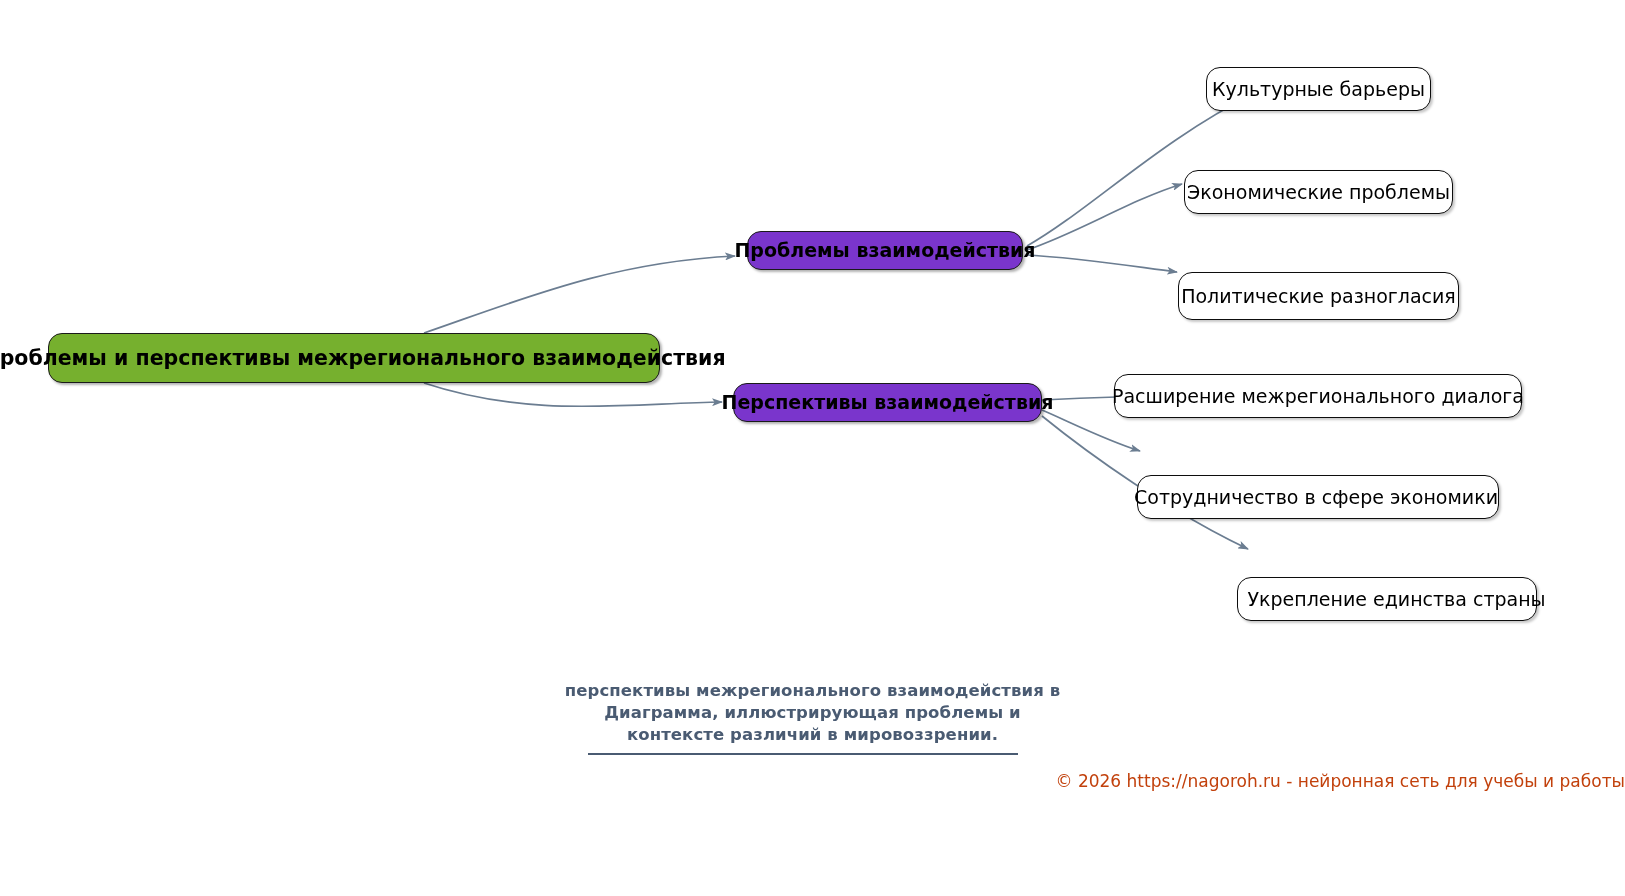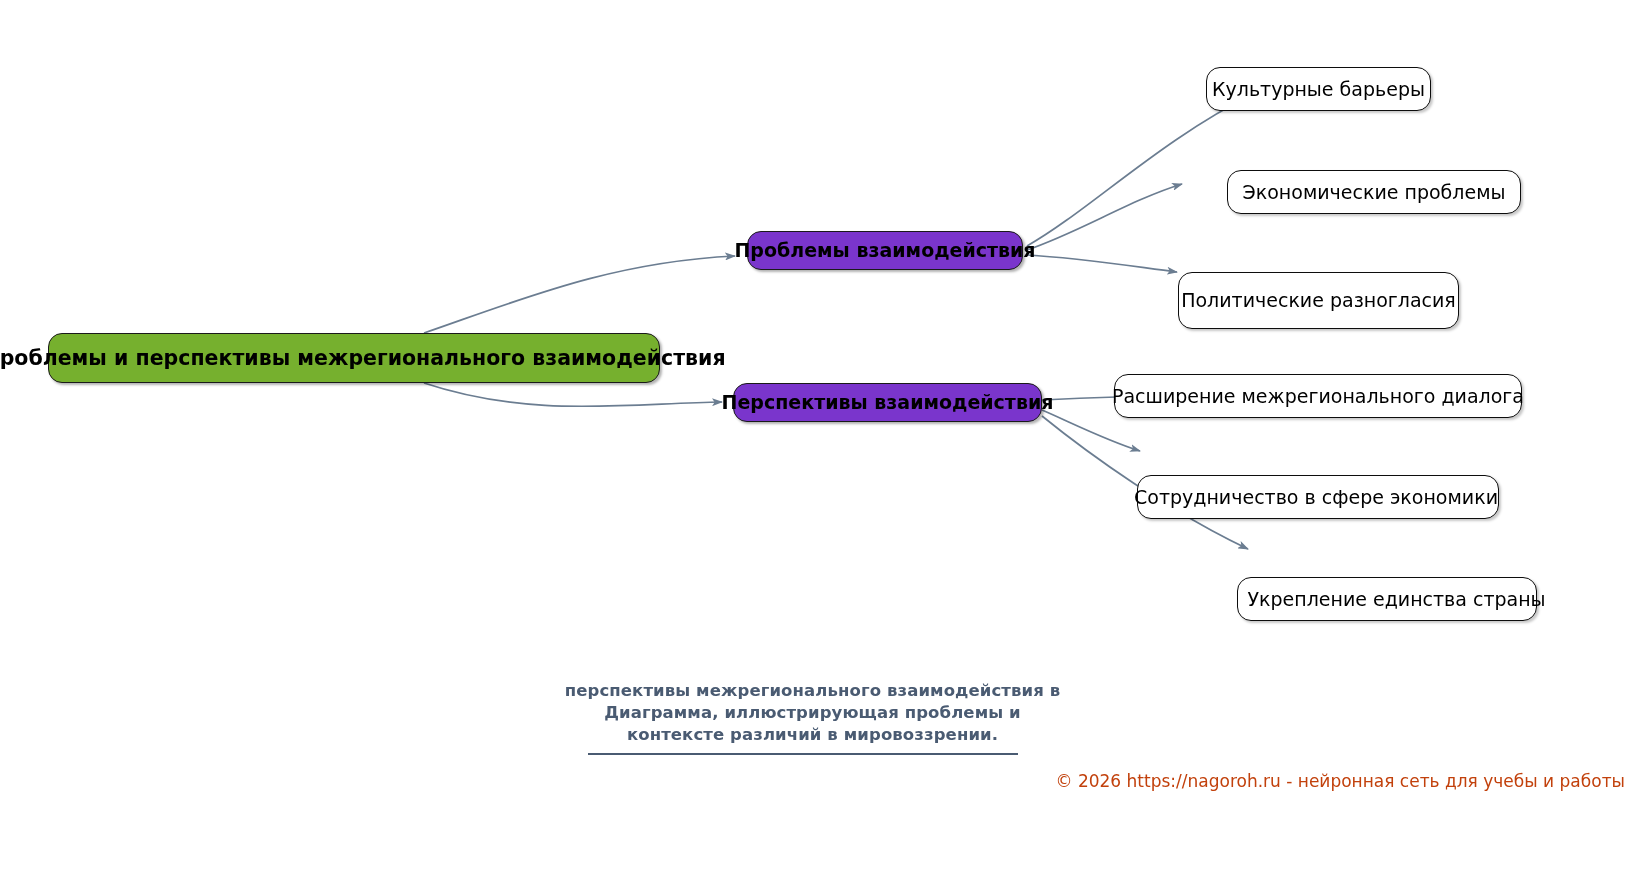--- a/index.html
+++ b/index.html
@@ -123,24 +123,24 @@
       </div>
       <div class="node node-branch" style="left: 747px; top: 231px; width: 276px; height: 39px;">
         <span>Проблемы взаимодействия</span>
       </div>
       <div class="node node-branch" style="left: 733px; top: 383px; width: 309px; height: 39px;">
         <span>Перспективы взаимодействия</span>
       </div>
       <div class="node node-leaf" style="left: 1206px; top: 46px; width: 225px; height: 44px;">
         <span>Культурные барьеры</span>
       </div>
-      <div class="node node-leaf" style="left: 1227px; top: 149px; width: 294px; height: 44px;">
+      <div class="node node-leaf" style="left: 1184px; top: 149px; width: 269px; height: 44px;">
         <span>Экономические проблемы</span>
       </div>
-      <div class="node node-leaf" style="left: 1178px; top: 251px; width: 281px; height: 57px;">
+      <div class="node node-leaf" style="left: 1178px; top: 251px; width: 281px; height: 48px;">
         <span>Политические разногласия</span>
       </div>
       <div class="node node-leaf" style="left: 1114px; top: 353px; width: 408px; height: 44px;">
         <span>Расширение межрегионального диалога</span>
       </div>
       <div class="node node-leaf" style="left: 1137px; top: 454px; width: 362px; height: 44px; justify-content: flex-end;">
         <span>Сотрудничество в сфере экономики</span>
       </div>
       <div class="node node-leaf" style="left: 1237px; top: 556px; width: 300px; height: 44px; padding-left: 19px;">
         <span>Укрепление единства страны</span>

